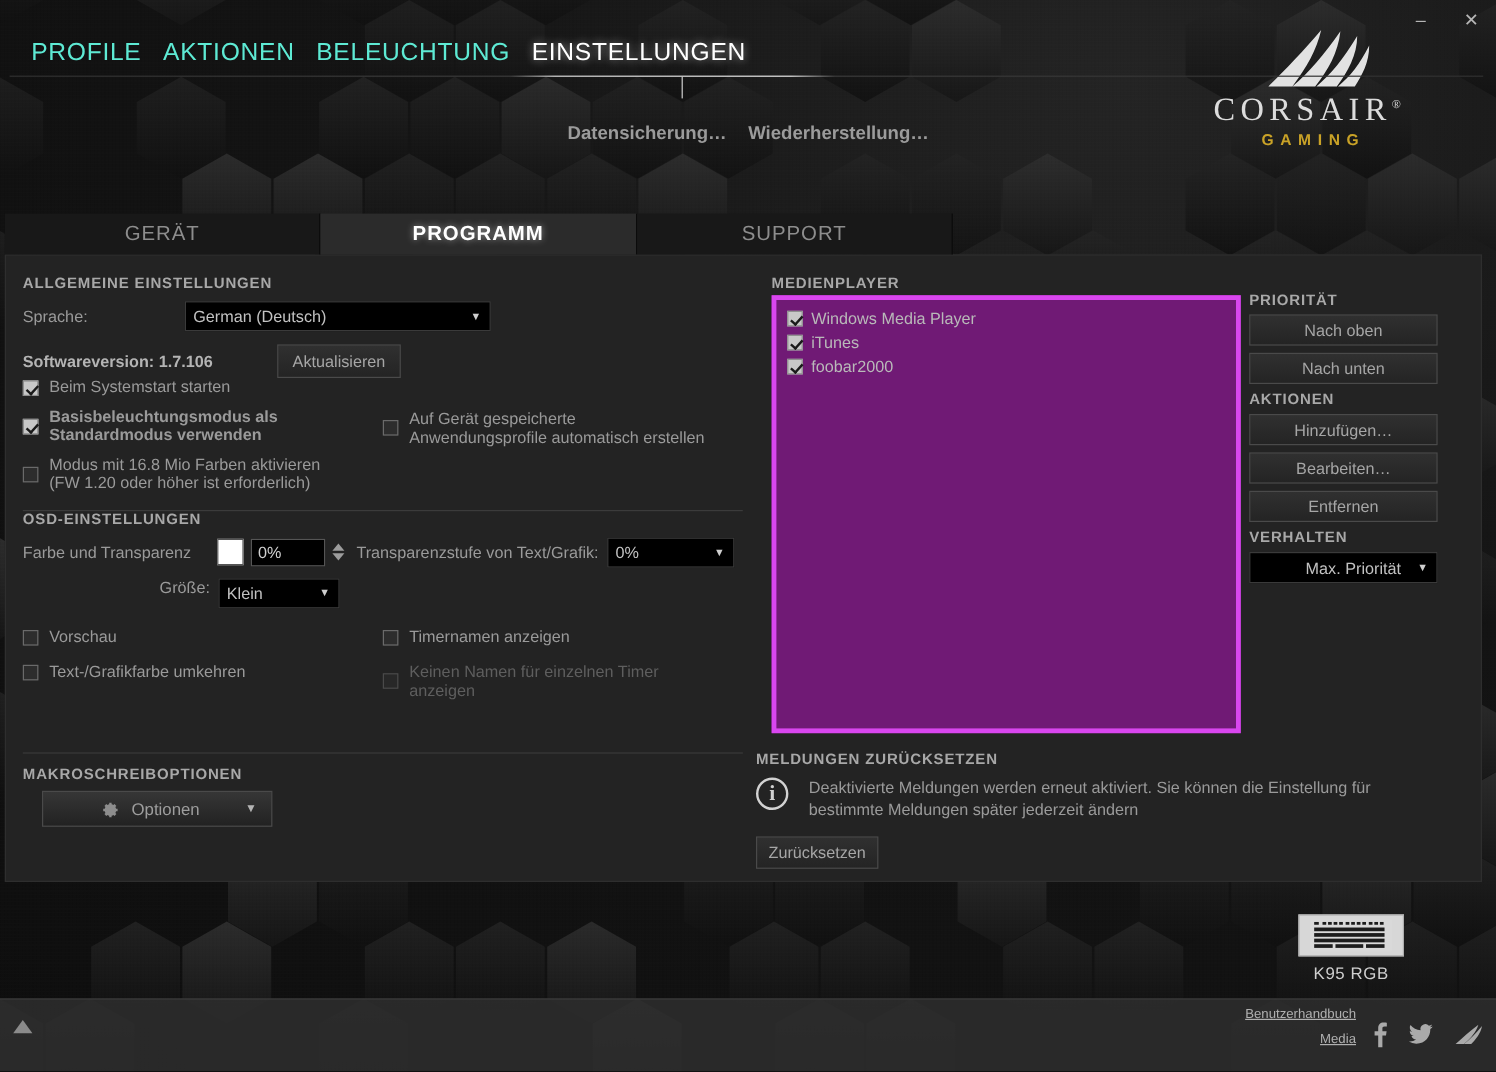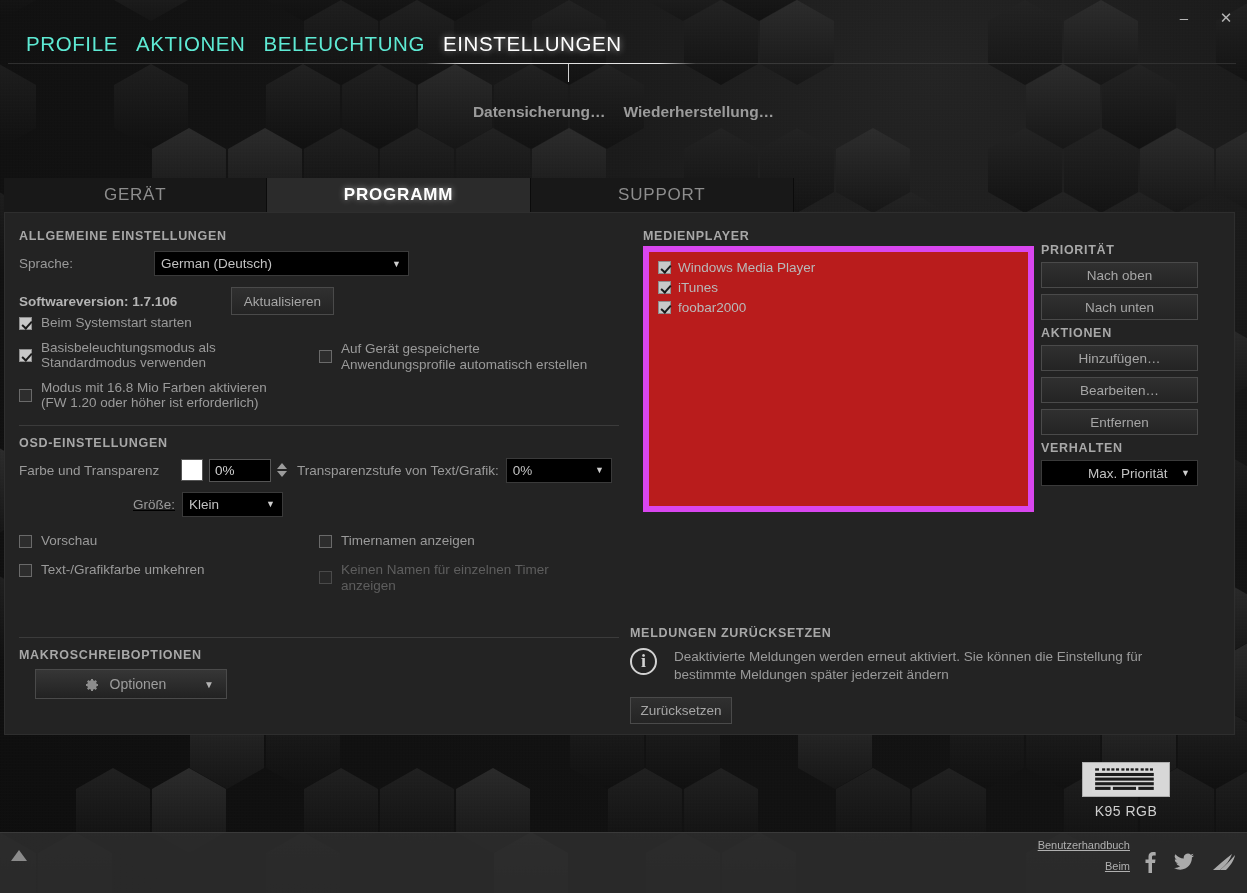--- a/index.html
+++ b/index.html
@@ -218,23 +218,23 @@
 
   .swatch {
     width: 22px; height: 22px;
     background: #ffffff; border: 1px solid #555;
     cursor: pointer;
   }
 
   
   .listbox {
     position: absolute; left: 638px; top: 33px;
-    width: 391px; height: 266px;
-    background: #b91c1c;
-    border: 6px solid #d946ef;
+    width: 391px; height: 365px;
+    background: #701a75;
+    border: 4px solid #d946ef;
     padding: 5px 4px;
     overflow: hidden;
   }
   .listrow {
     display: flex; align-items: center; gap: 7px;
     height: 20px; padding-left: 5px;
     cursor: pointer;
   }
   .listrow .lbtext { font-size: 13.5px; color: #b9b9b9; }
 
@@ -546,20 +546,30 @@
     <div class="navitem active">EINSTELLUNGEN</div>
   </div>
   <div class="navunderline"></div>
   <div class="navtick"></div>
 
   <div class="subactions">
     <div class="subaction">Datensicherung…</div>
     <div class="subaction">Wiederherstellung…</div>
   </div>
 
+  <div class="logo">
+    <svg class="sails" width="96" height="52" viewBox="0 0 96 52">
+      <path fill="#e2e2e2" d="M10 50 C24 36 38 22 54 3 C50 20 42 34 30 50 Z"></path>
+      <path fill="#e2e2e2" d="M30 50 C44 38 56 24 70 4 C68 22 60 36 49 50 Z"></path>
+      <path fill="#e2e2e2" d="M50 50 C62 40 72 28 84 8 C84 24 76 38 67 50 Z"></path>
+      <path fill="#e2e2e2" d="M68 50 C78 42 86 32 94 16 C94 30 88 41 82 50 Z"></path>
+    </svg>
+    <div class="wordmark"><span>CORSAIR</span><sup>®</sup></div>
+    <div class="gaming">GAMING</div>
+  </div>
 
   <div class="tabstrip">
     <div class="tab">GERÄT</div>
     <div class="tab active">PROGRAMM</div>
     <div class="tab">SUPPORT</div>
   </div>
 
   <div class="panel">
 
     <div style="position:absolute;left:14px;top:16px;width:600px;">
@@ -580,55 +590,55 @@
       </div>
 
       <div style="margin-top:0;display:flex;">
         <div style="width:300px;">
           <div class="cbrow" style="margin-bottom:9px;">
             <span class="cb checked"></span>
             <span class="cbtext">Beim Systemstart starten</span>
           </div>
           <div class="cbrow" style="margin-bottom:9px;">
             <span class="cb checked" style="margin-top:9px;"></span>
-            <span class="cbtext" style="width:200px;">Basisbeleuchtungsmodus als Standardmodus verwenden</span>
+            <span class="cbtext" style="width:200px;font-weight:bold;">Basisbeleuchtungsmodus als Standardmodus verwenden</span>
           </div>
           <div class="cbrow">
             <span class="cb" style="margin-top:9px;"></span>
             <span class="cbtext" style="width:255px;">Modus mit 16.8 Mio Farben aktivieren (FW 1.20 oder höher ist erforderlich)</span>
           </div>
         </div>
         <div style="width:290px;padding-top:26px;">
           <div class="cbrow">
             <span class="cb" style="margin-top:9px;"></span>
             <span class="cbtext" style="width:250px;">Auf Gerät gespeicherte Anwendungsprofile automatisch erstellen</span>
           </div>
         </div>
       </div>
 
       <hr class="hr" style="margin-top:14px;width:600px;">
 
-      <div class="sectionhdr" style="margin-top:10px;">OSD-EINSTELLUNGEN</div>
+      <div class="sectionhdr" style="">OSD-EINSTELLUNGEN</div>
 
       <div style="display:flex;align-items:center;margin-top:8px;">
         <div class="lbl" style="width:162px;">Farbe und Transparenz</div>
         <div class="swatch"></div>
         <div class="spinfield" style="margin-left:6px;">0%</div>
         <div class="spinarrows">
           <div class="up"></div>
           <div class="dn"></div>
         </div>
         <div class="lbl" style="margin-left:10px;">Transparenzstufe von Text/Grafik:</div>
         <div class="select" style="width:106px;margin-left:7px;">
           <span>0%</span>
           <span class="caret">▼</span>
         </div>
       </div>
 
-      <div style="display:flex;align-items:center;margin-top:9px;padding-left:114px;text-decoration:underline;">
+      <div style="display:flex;margin-top:9px;padding-left:114px;">
         <div class="lbl" style="margin-right:7px;">Größe:</div>
         <div class="select" style="width:101px;">
           <span>Klein</span>
           <span class="caret">▼</span>
         </div>
       </div>
 
       <div style="display:flex;margin-top:16px;">
         <div style="width:300px;">
           <div class="cbrow" style="margin-bottom:14px;">
@@ -734,21 +744,21 @@
         <rect x="60" y="27" width="20" height="4"></rect>
       </g>
     </svg>
     <div class="devicename">K95 RGB</div>
   </div>
 
   <div class="footer">
     <div class="uparrow"></div>
     <div class="footlinks">
       <span class="footlink">Benutzerhandbuch</span>
-      <span class="footlink">Beim</span>
+      <span class="footlink">Media</span>
     </div>
     <div class="socials">
       <svg class="social" width="14" height="22" viewBox="0 0 14 22">
         <path fill="#cfcfcf" d="M9 22V12h3l.5-3.6H9V6.1c0-1 .3-1.7 1.8-1.7h1.9V1.2C12.4 1.1 11.3 1 10 1 7.3 1 5.5 2.6 5.5 5.6v2.8H2.5V12h3v10H9z"></path>
       </svg>
       <svg class="social" width="20" height="18" viewBox="0 0 20 18">
         <path fill="#cfcfcf" d="M20 2.4a8 8 0 01-2.4.65A4.1 4.1 0 0019.4.8a8.2 8.2 0 01-2.6 1A4.1 4.1 0 009.8 5.5 11.6 11.6 0 011.4 1.2a4.1 4.1 0 001.3 5.5 4 4 0 01-1.9-.5v.05a4.1 4.1 0 003.3 4 4.2 4.2 0 01-1.85.07 4.1 4.1 0 003.8 2.85A8.2 8.2 0 010 14.9 11.6 11.6 0 006.3 16.7c7.5 0 11.6-6.2 11.6-11.6v-.53A8.2 8.2 0 0020 2.4z"></path>
       </svg>
       <svg class="social" width="24" height="18" viewBox="0 0 24 18">
         <path fill="#cfcfcf" d="M2 17 C8 12 14 6 21 1 C19 7 15 12 9 17 Z"></path>

